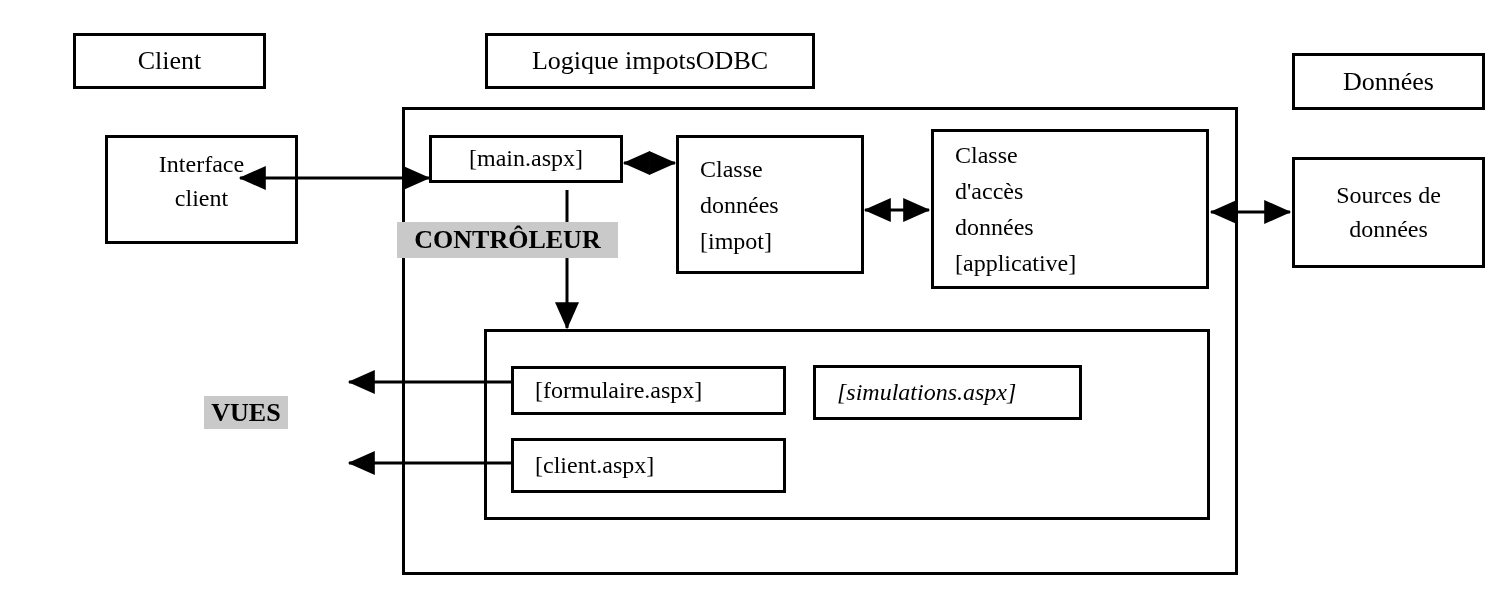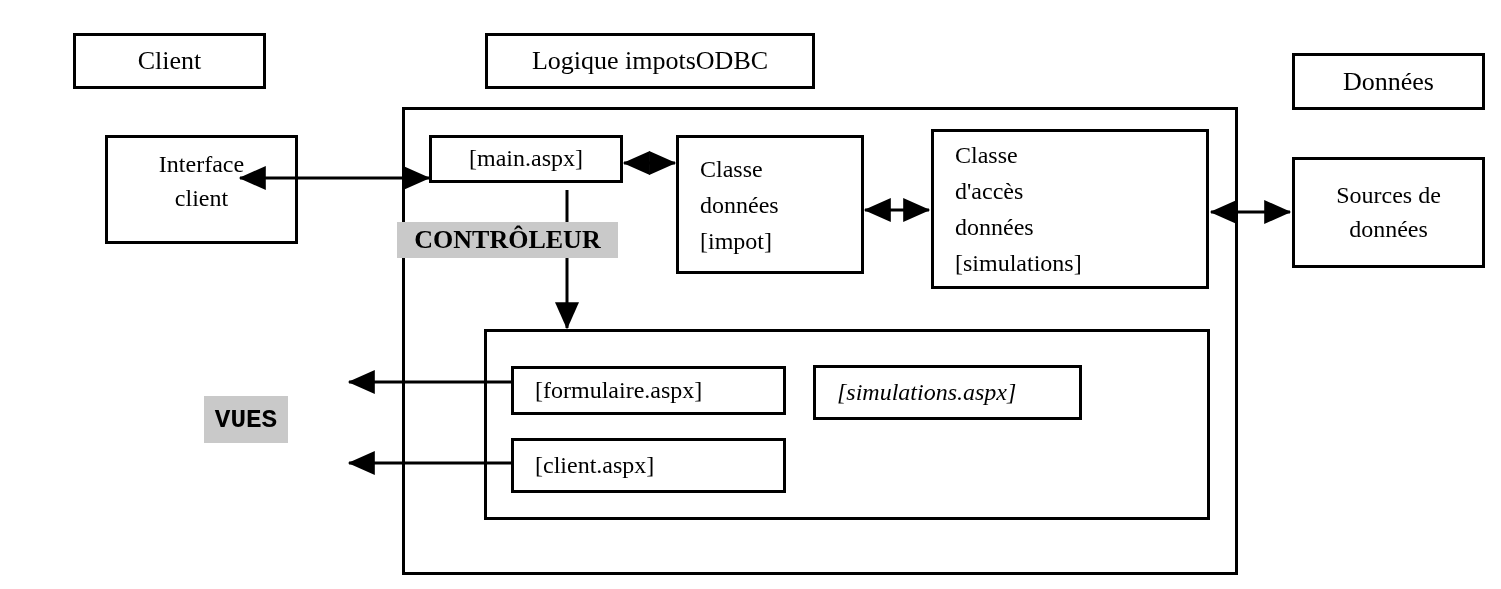--- a/index.html
+++ b/index.html
@@ -82,21 +82,21 @@
     box-sizing: border-box;
     background: var(--highlight, #c9c9c9);
     display: flex;
     align-items: center;
     justify-content: center;
     font-weight: bold;
     white-space: nowrap;
     font-size: 26px;
   }
   .label-controller { left: 397px; top: 222px; width: 221px; height: 36px; }
-  .label-views      { left: 204px; top: 396px; width: 84px;  height: 47px; font-family: Liberation Mono, monospace; }
+  .label-views      { left: 204px; top: 396px; width: 84px;  height: 33px; }
 </style>
 </head>
 <body>
 
 <div class="stage" style="--highlight: #c9c9c9; --ink: #000000; --bg: #ffffff;">
 
   <div class="box header tier-client">
     <span>Client</span>
   </div>
   <div class="box header tier-logic">
@@ -126,21 +126,21 @@
       <span>données</span>
       <span>[impot]</span>
     </div>
   </div>
 
   <div class="box left-text classe-acces">
     <div class="lines">
       <span>Classe</span>
       <span>d'accès</span>
       <span>données</span>
-      <span>[simulations]</span>
+      <span>[applicative]</span>
     </div>
   </div>
 
   <div class="box sources-donnees">
     <div class="lines">
       <span>Sources de</span>
       <span>données</span>
     </div>
   </div>
 

